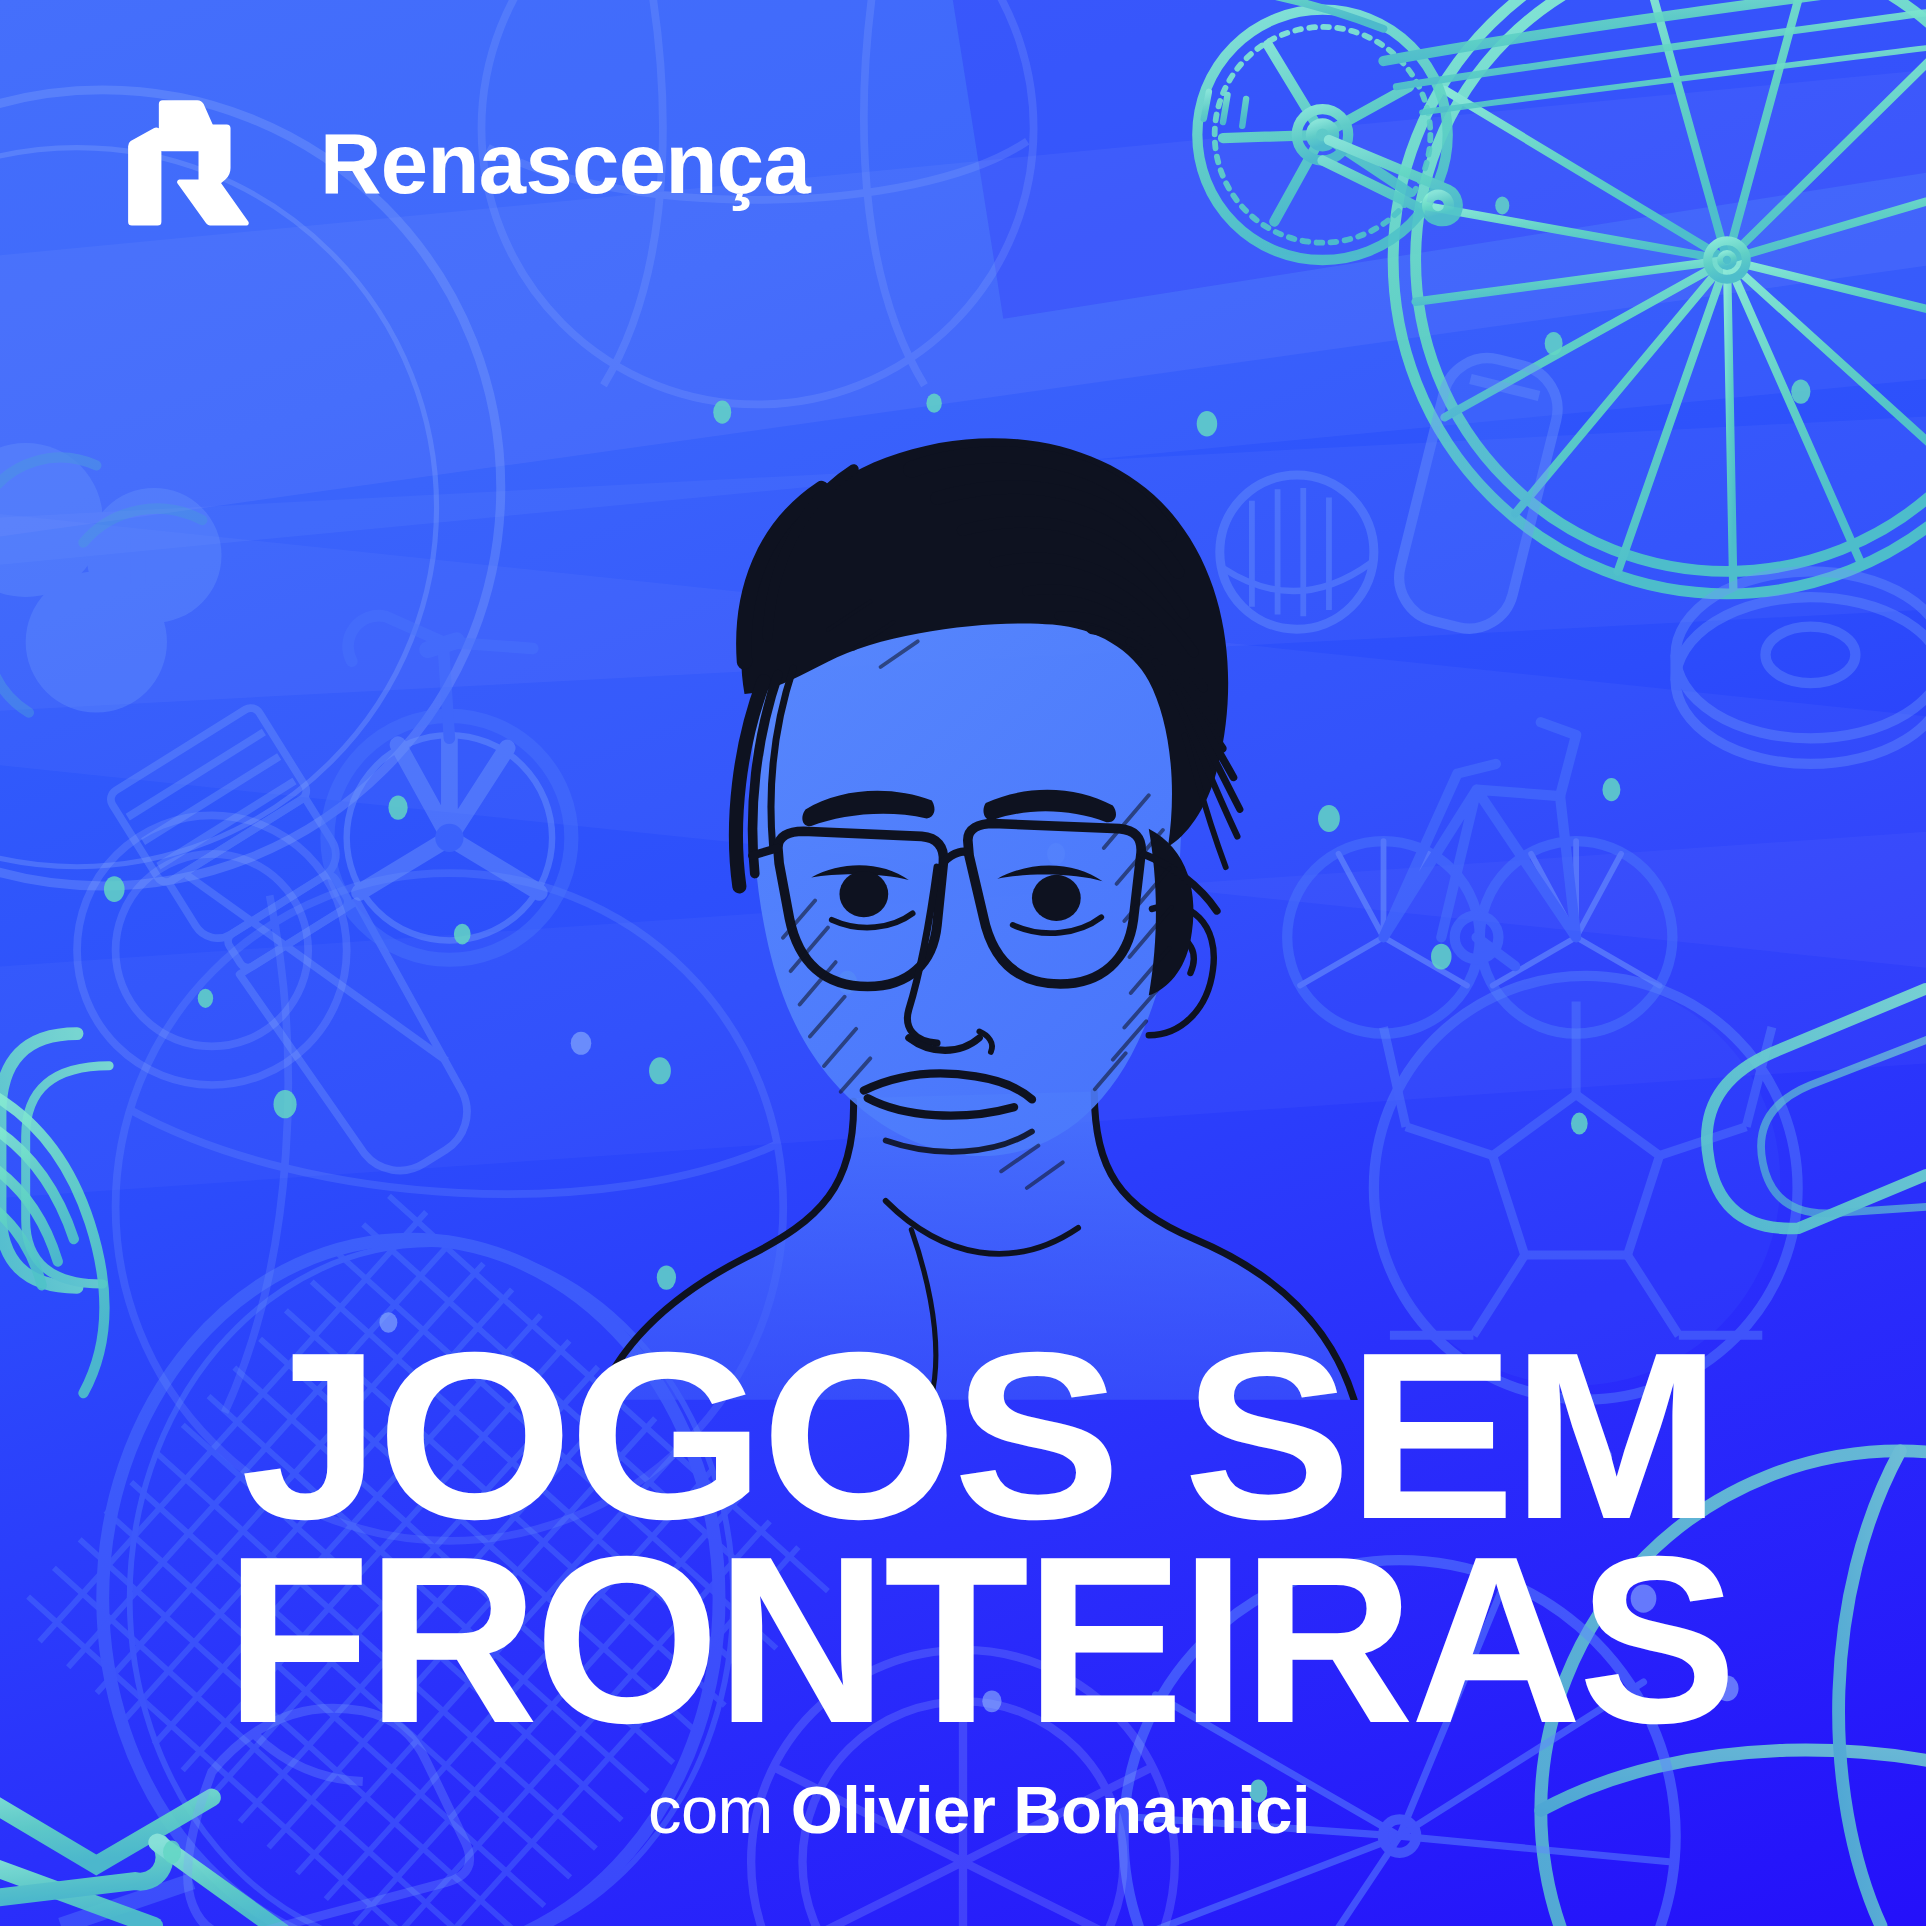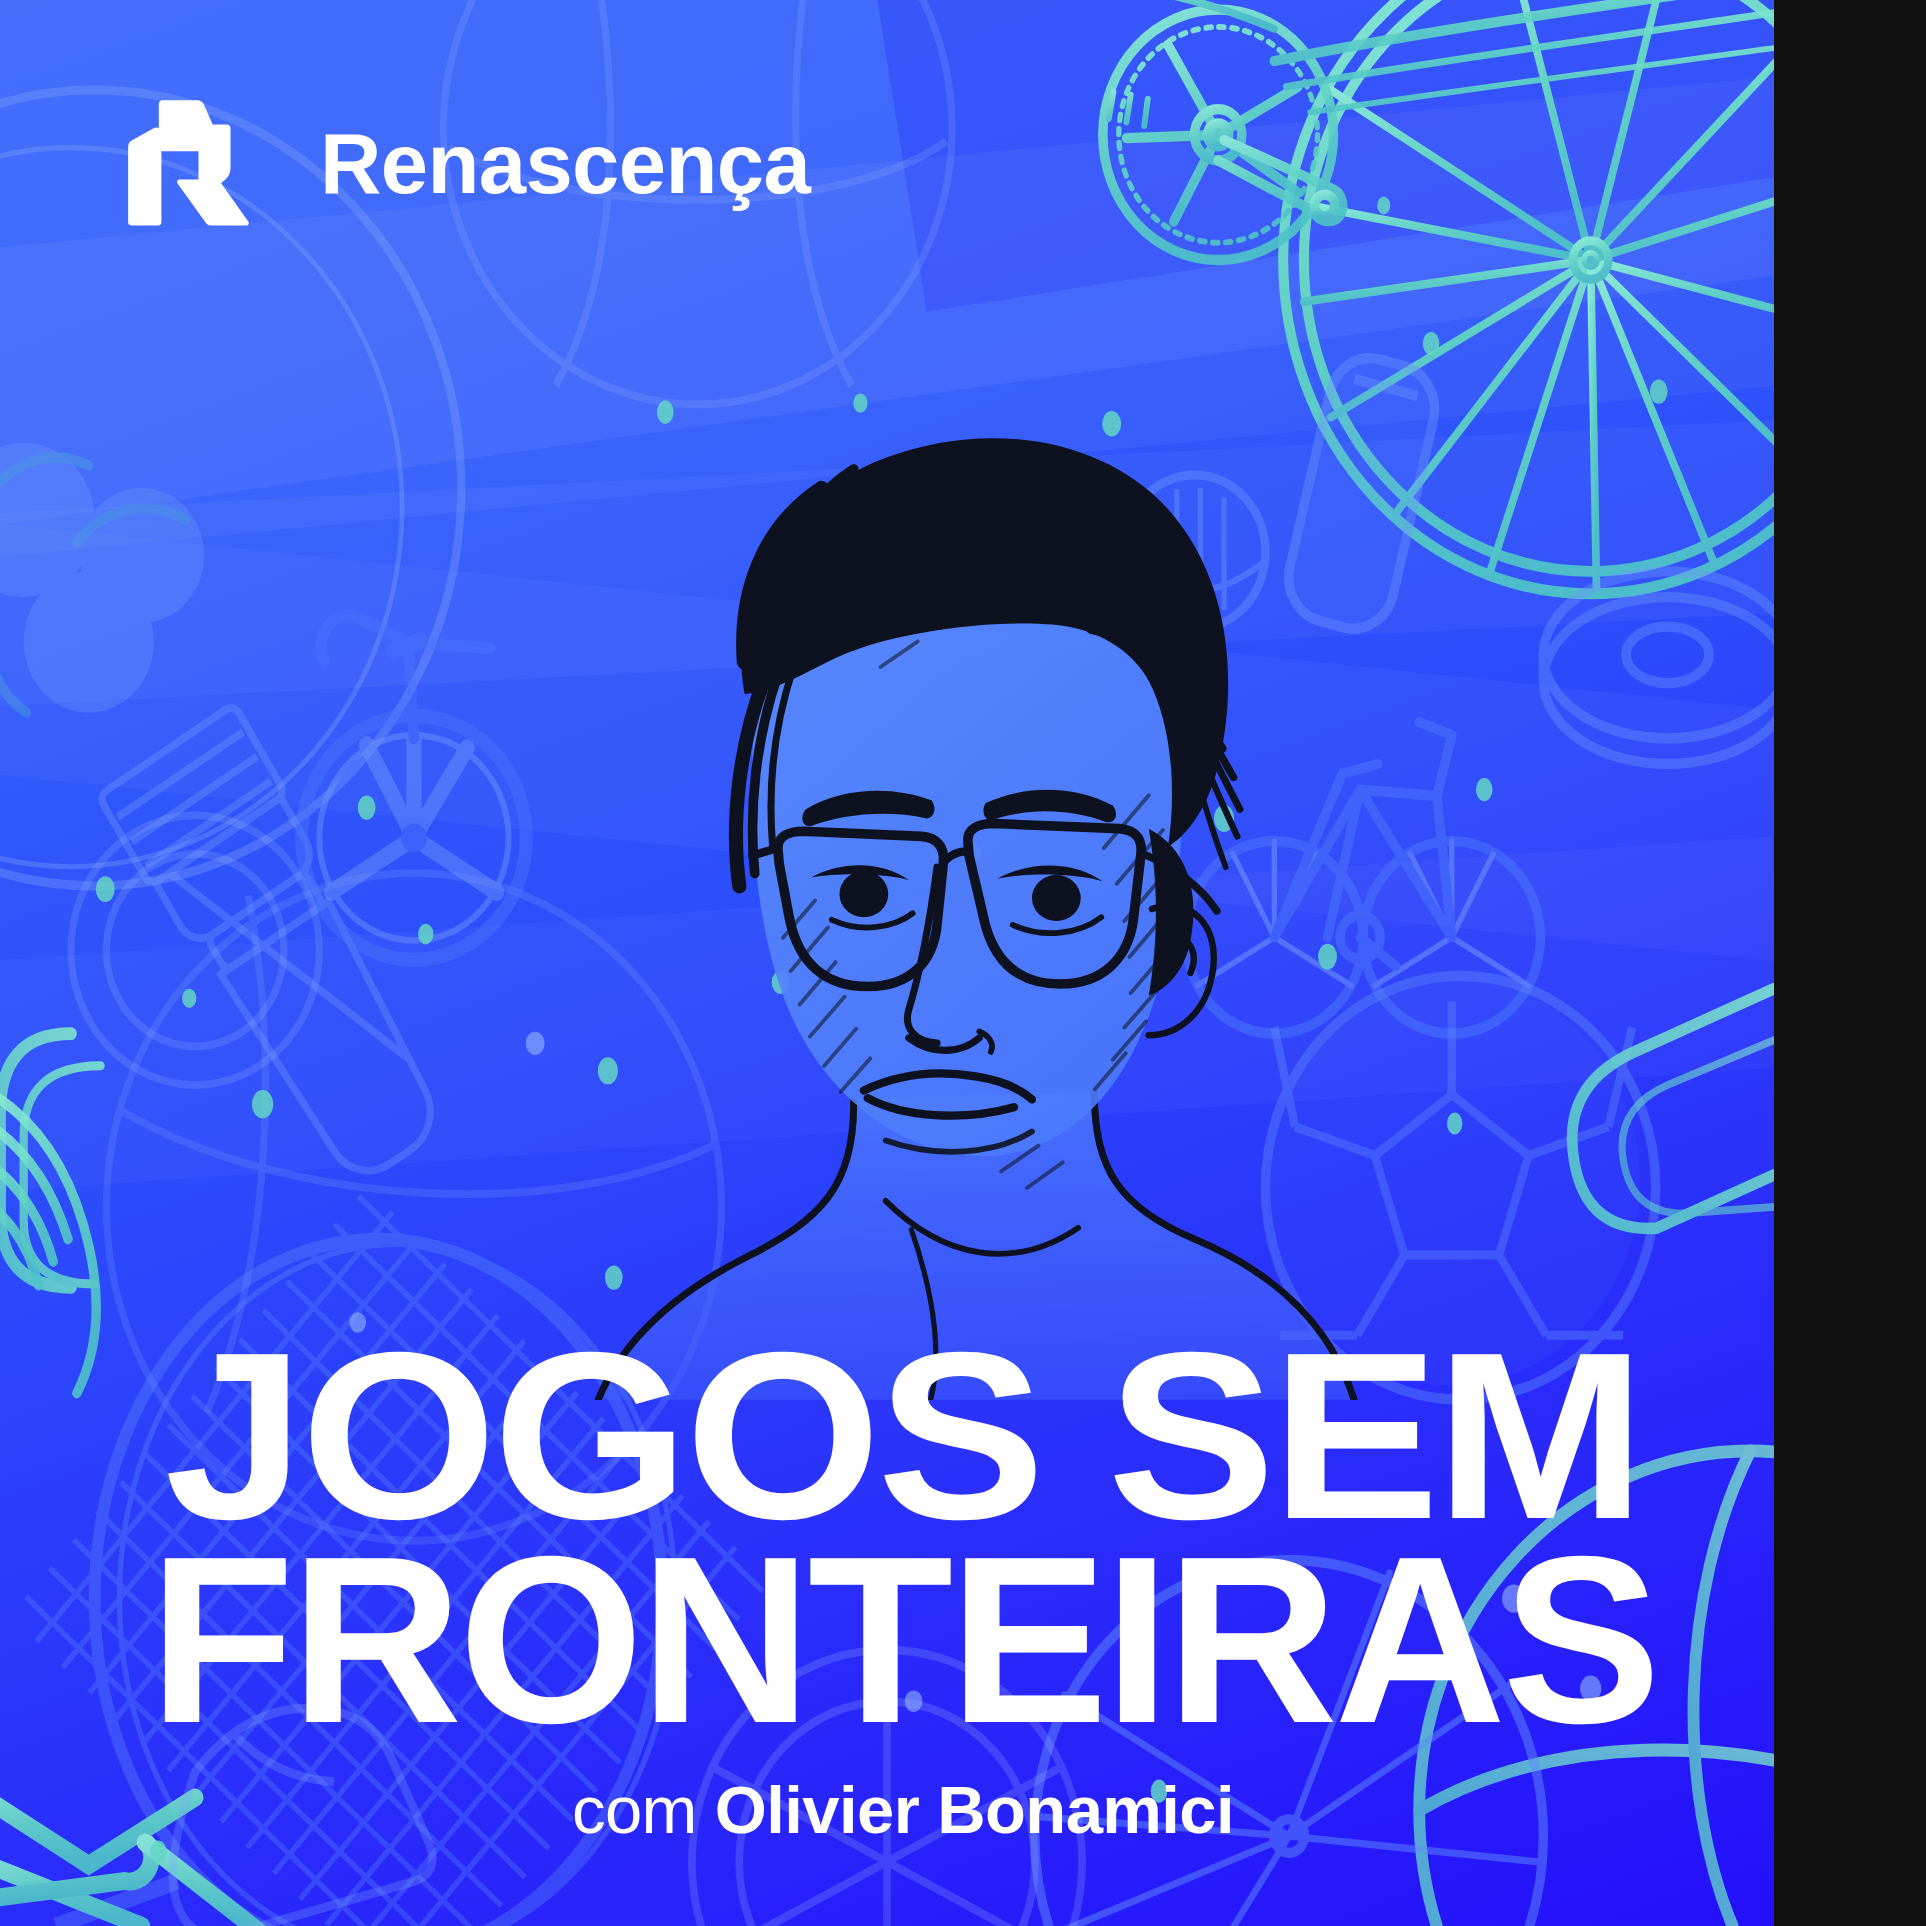--- a/index.html
+++ b/index.html
@@ -1,20 +1,20 @@
 <!DOCTYPE html>
 <html style="font-size:10.3px"><head>
 <meta charset="utf-8">
 <style>
   html,body{margin:0;padding:0;background:#111;}
   *{box-sizing:border-box;}
 
   .cover{
     position:relative;
-    width:1774px;height:1926px;
+    width:1926px;height:1926px;
     overflow:hidden;
     font-family:"Liberation Sans", sans-serif;
     background:linear-gradient(160deg,#3b67fb 0%, #3360fb 20%, #2c4cfb 48%, #2a2ffb 72%, #2410fa 100%);
   }
 
   
   .band{position:absolute;pointer-events:none;}
   .band-a{
     top:-8%;left:-20%;width:150%;height:28%;
     background:rgba(255,255,255,0.055);

